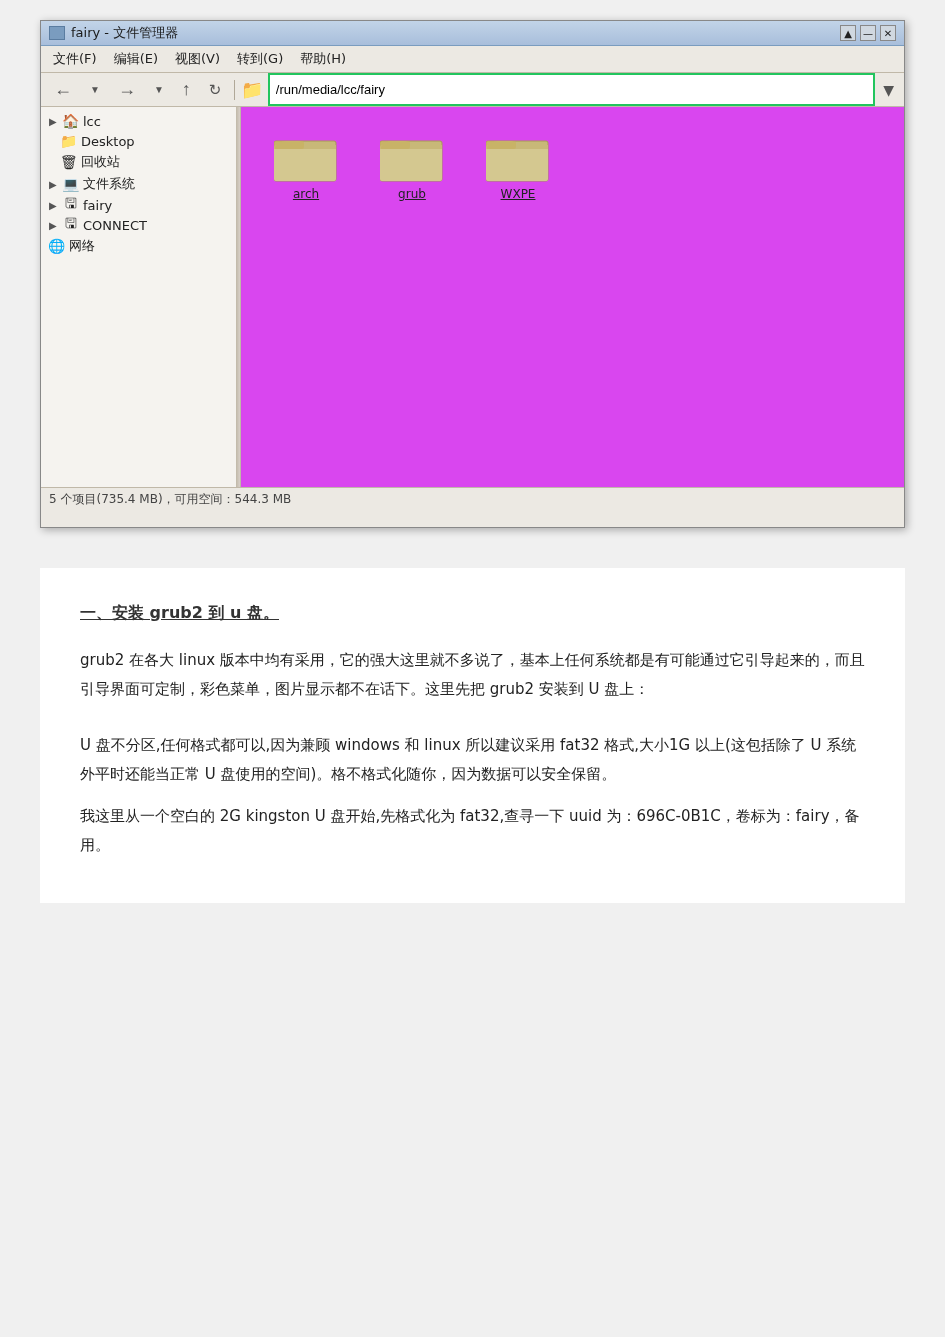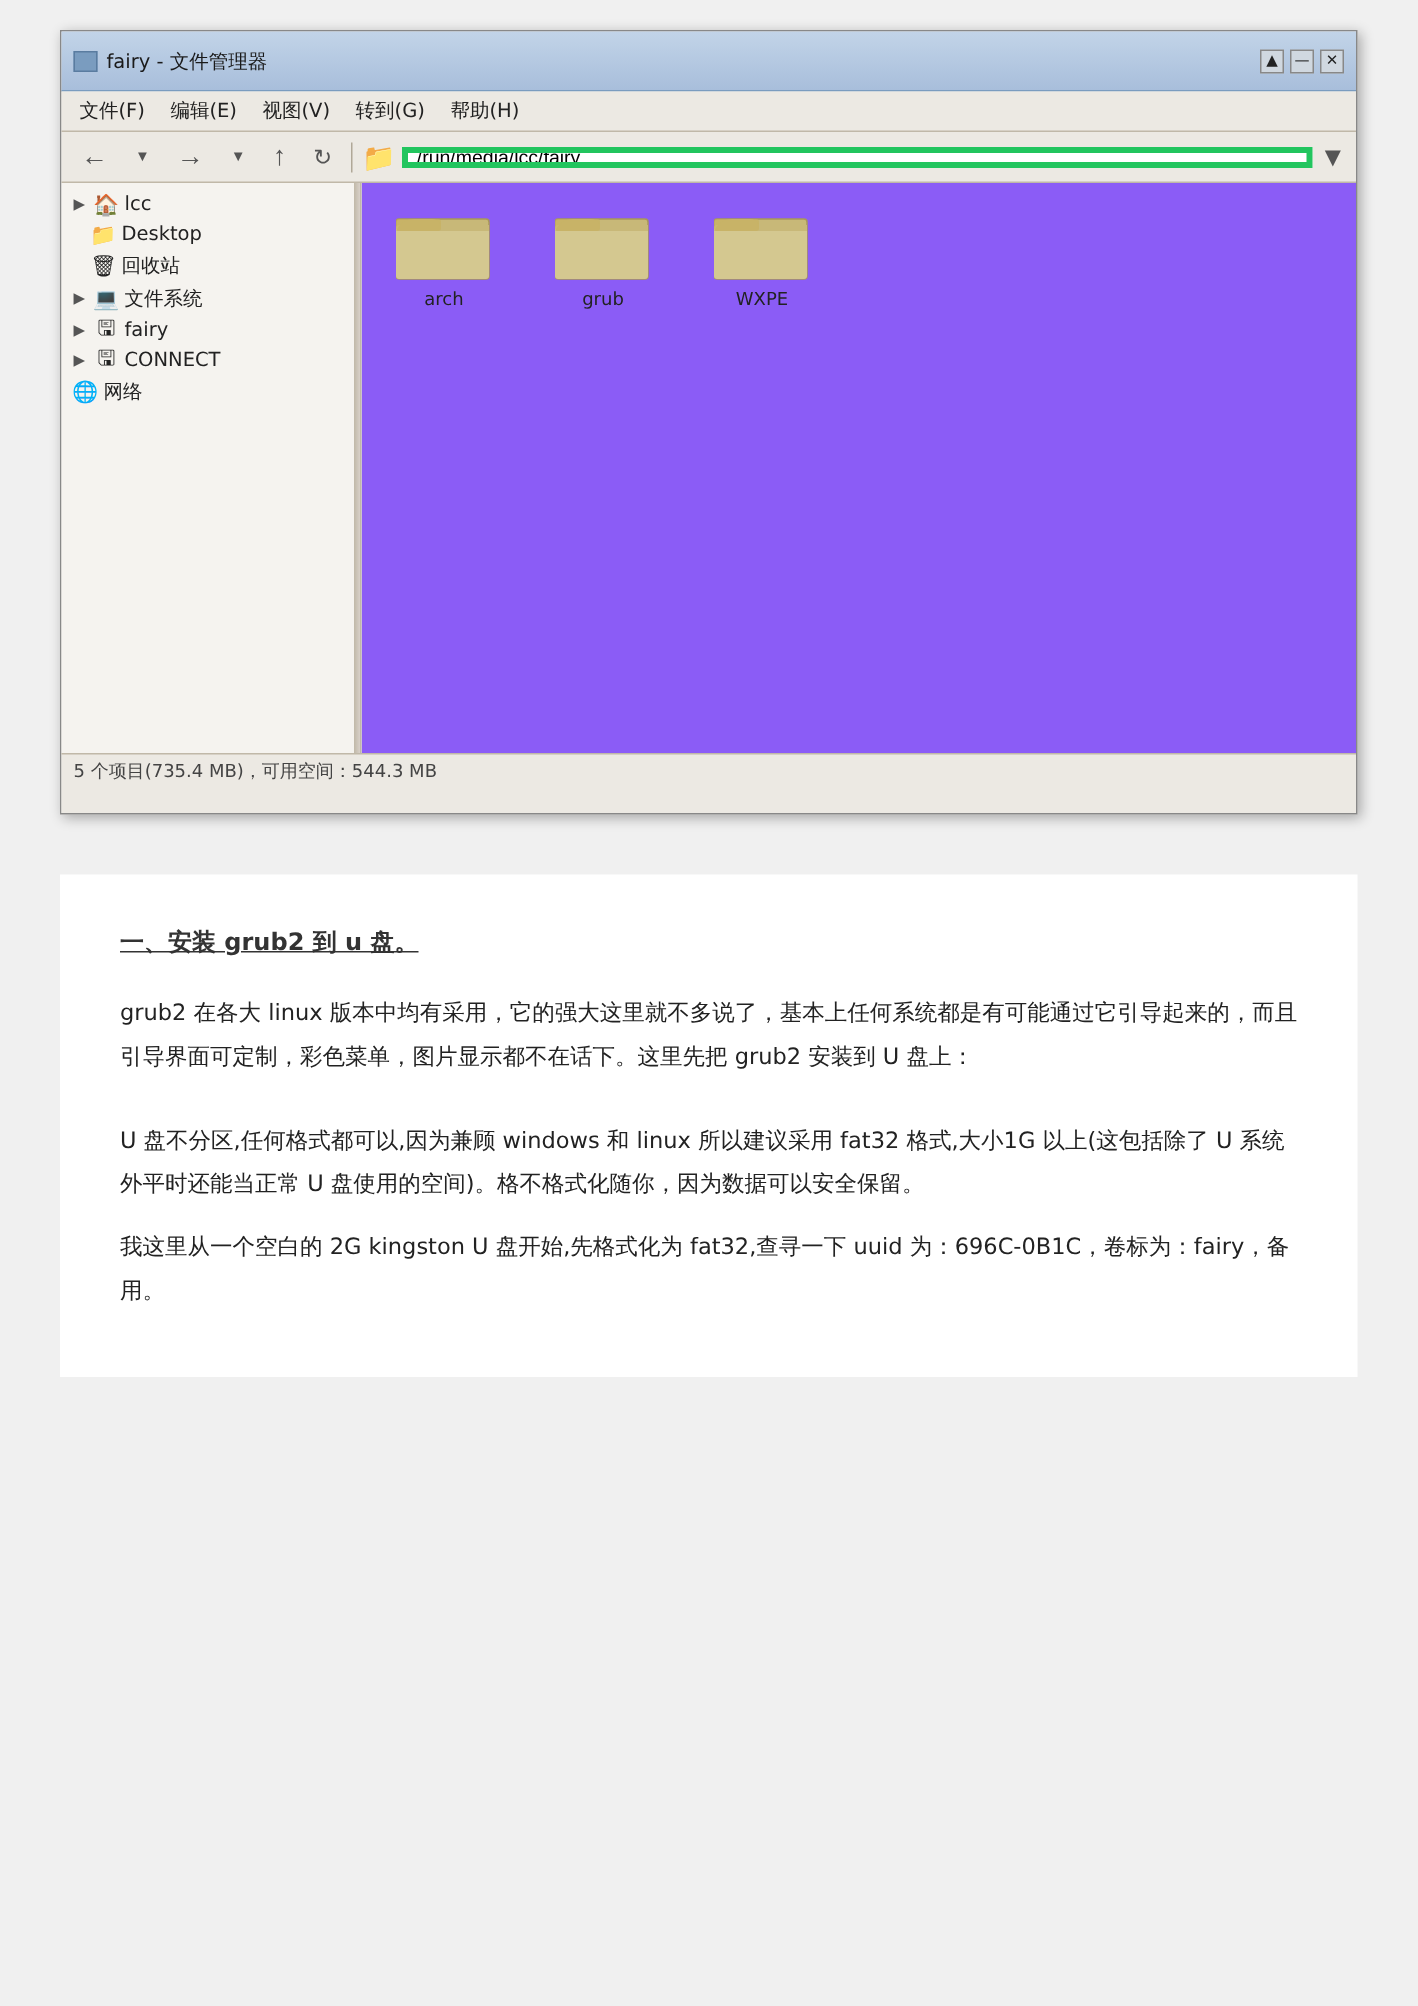--- a/index.html
+++ b/index.html
@@ -19,21 +19,21 @@
       margin-bottom: 40px;
     }
 
     .titlebar {
       background: linear-gradient(to bottom, #c2d4e8 0%, #a8bedb 100%);
       border-bottom: 1px solid #7a9cbf;
       padding: 0 8px;
       display: flex;
       align-items: center;
       justify-content: space-between;
-      height: 40px;
+      height: 25px;
     }
 
     .titlebar-left {
       display: flex;
       align-items: center;
       gap: 6px;
     }
 
     .titlebar-icon {
       width: 16px;
@@ -110,22 +110,22 @@
 
     .address-bar {
       flex: 1;
       display: flex;
       align-items: center;
       gap: 4px;
     }
 
     .address-input {
       flex: 1;
-      height: 14px;
-      border: 4px solid #22c55e;
+      height: 33px;
+      border: 2px solid #22c55e;
       background: white;
       padding: 2px 6px;
       font-size: 13px;
     }
 
     .address-arrow {
       font-size: 14px;
       color: #555;
       padding: 2px 4px;
     }
@@ -181,23 +181,24 @@
       top: 0;
       bottom: 0;
       width: 4px;
       cursor: ew-resize;
       background: linear-gradient(to right, #c0b8a8, #d8d0c8);
     }
 
     
     .file-area {
       flex: 1;
-      background: #8b5cf6;
+      background: #d946ef;
       overflow: auto;
-      padding: 0;
+      padding: 10px;
+      text-decoration: underline;
     }
 
     .file-grid {
       display: flex;
       flex-wrap: wrap;
       gap: 16px;
       padding: 10px;
       align-items: flex-start;
     }
 

